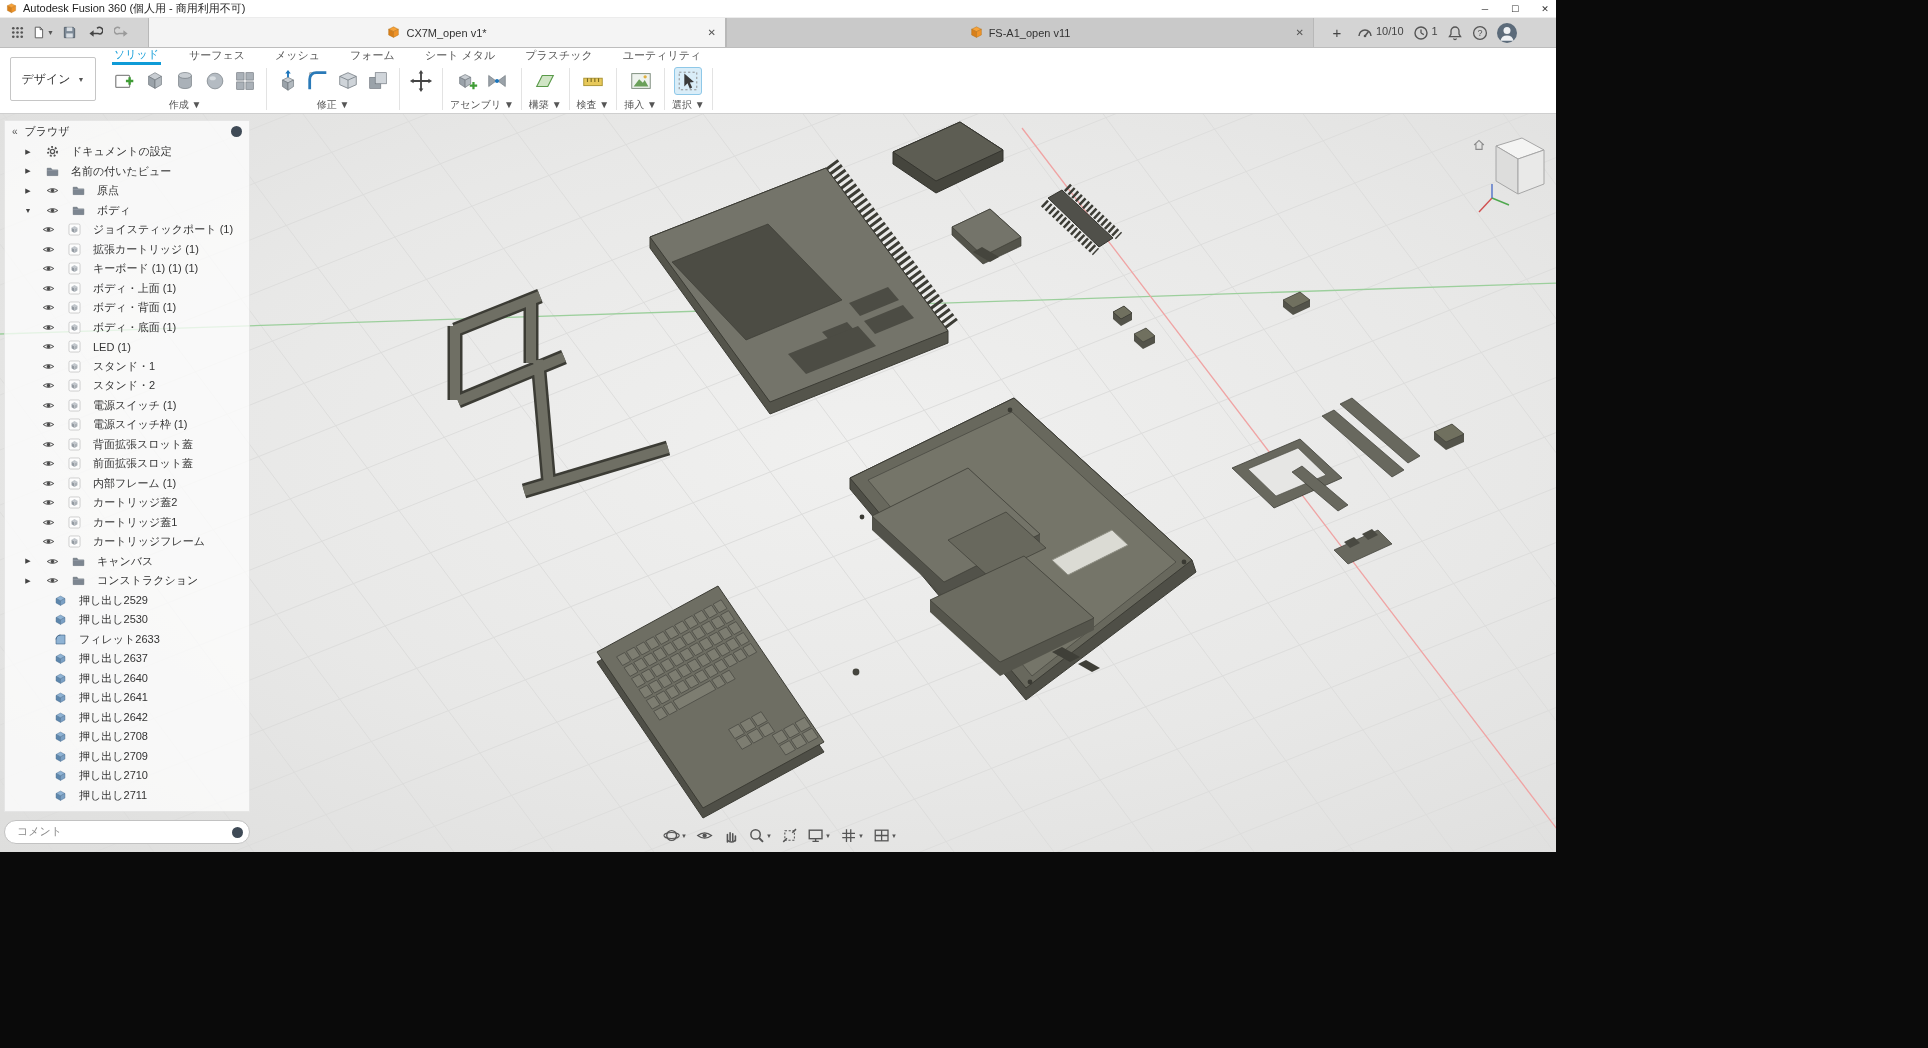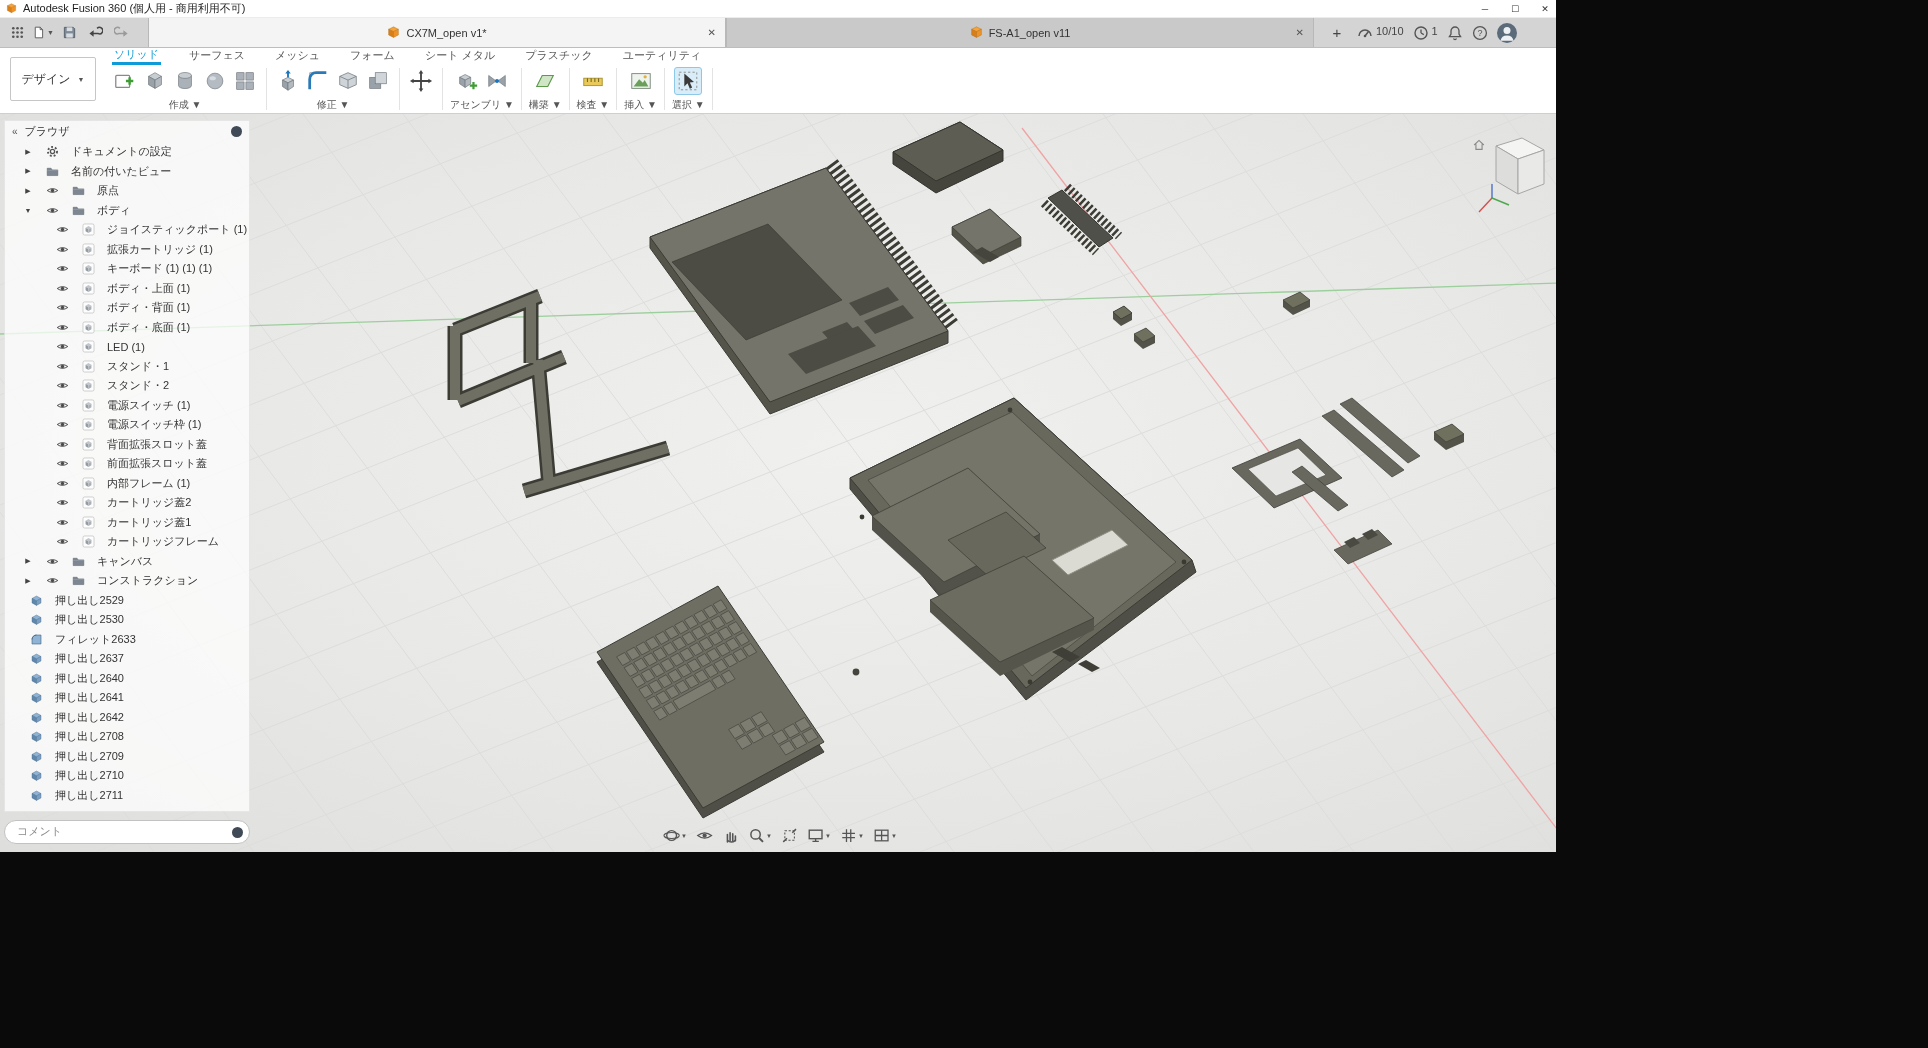--- a/index.html
+++ b/index.html
@@ -46,22 +46,22 @@
 
 .canvas{position:absolute;left:0;top:114px;width:1560px;height:738px;background:radial-gradient(ellipse at 55% 45%,#f0f0ef 0%,#e8e8e7 55%,#dededd 100%);overflow:hidden}
 .scene{position:absolute;left:0;top:0;width:1560px;height:738px}
 
 .browser{position:absolute;left:4px;top:6px;width:246px;background:rgba(255,255,255,.74);border:1px solid rgba(0,0,0,.07);font-size:11px;color:#333;padding-bottom:6px}
 .b-head{height:21px;display:flex;align-items:center;padding:0 7px;gap:7px}
 .b-collapse{font-size:10px;color:#555}
 .b-title{font-size:11px;color:#333}
 .b-dot{width:11px;height:11px;border-radius:50%;background:#3f4a56;margin-left:auto;flex:none}
 .trow{height:19.5px;display:flex;align-items:center;gap:12px;padding-left:18px;white-space:nowrap}
-.trow.child{padding-left:50px}
-.trow.feat{padding-left:24px}
+.trow.child{padding-left:36px}
+.trow.feat{padding-left:48px}
 .arr{width:10px;font-size:7px;color:#444;text-align:center;flex:none}
 .icw{width:14px;height:14px;display:inline-flex;align-items:center;justify-content:center;flex:none}
 .icw svg{width:13px;height:13px}
 .lbl{overflow:hidden;text-overflow:ellipsis}
 
 .comment{position:absolute;left:4px;bottom:8px;width:246px;height:24px;background:#fff;border:1px solid #c2c2c2;border-radius:12px;display:flex;align-items:center;padding:0 6px 0 12px;gap:6px}
 .comment input{flex:1;border:none;outline:none;background:transparent;font-size:11px;color:#333;font-family:Liberation Mono, monospace}
 .comment input::placeholder{color:#8a8a8a}
 
 .navbar{position:absolute;left:780px;bottom:6px;transform:translateX(-50%);display:flex;align-items:center;gap:3px}

